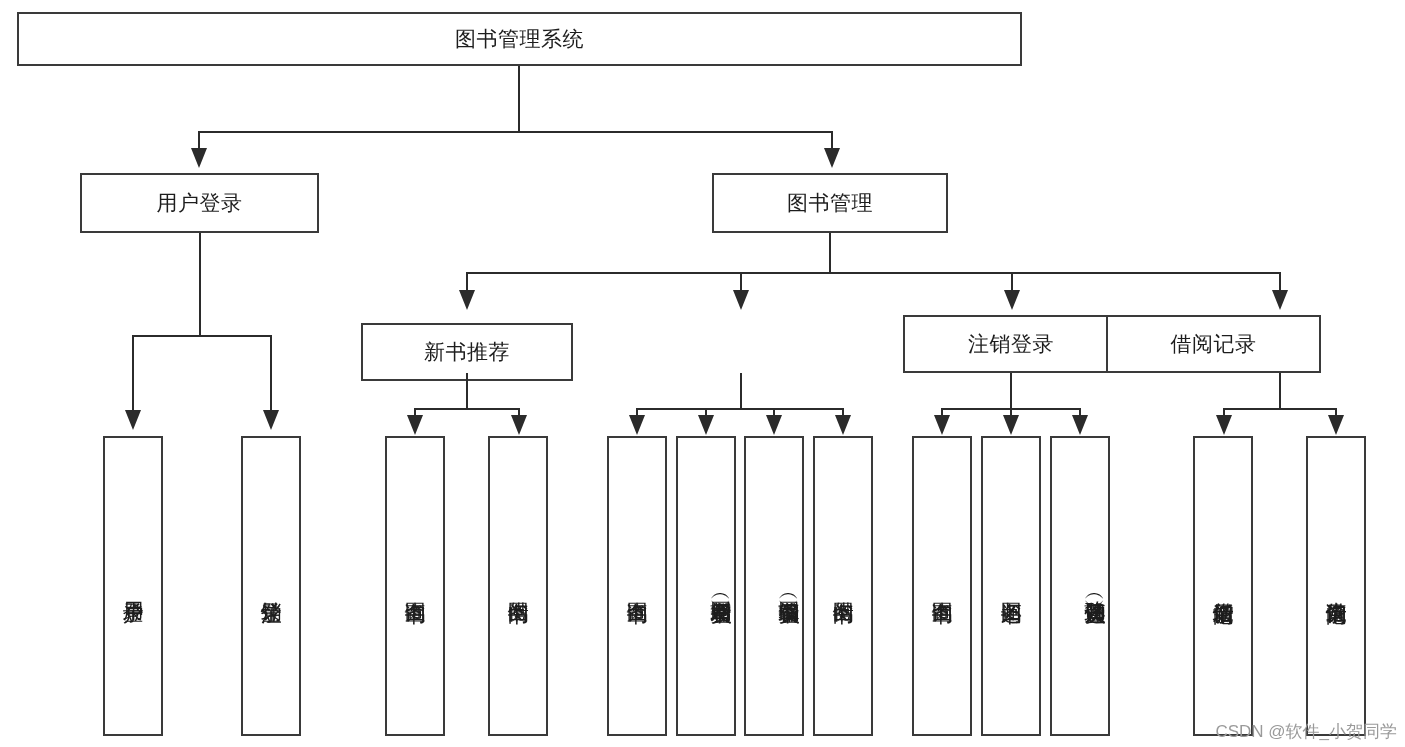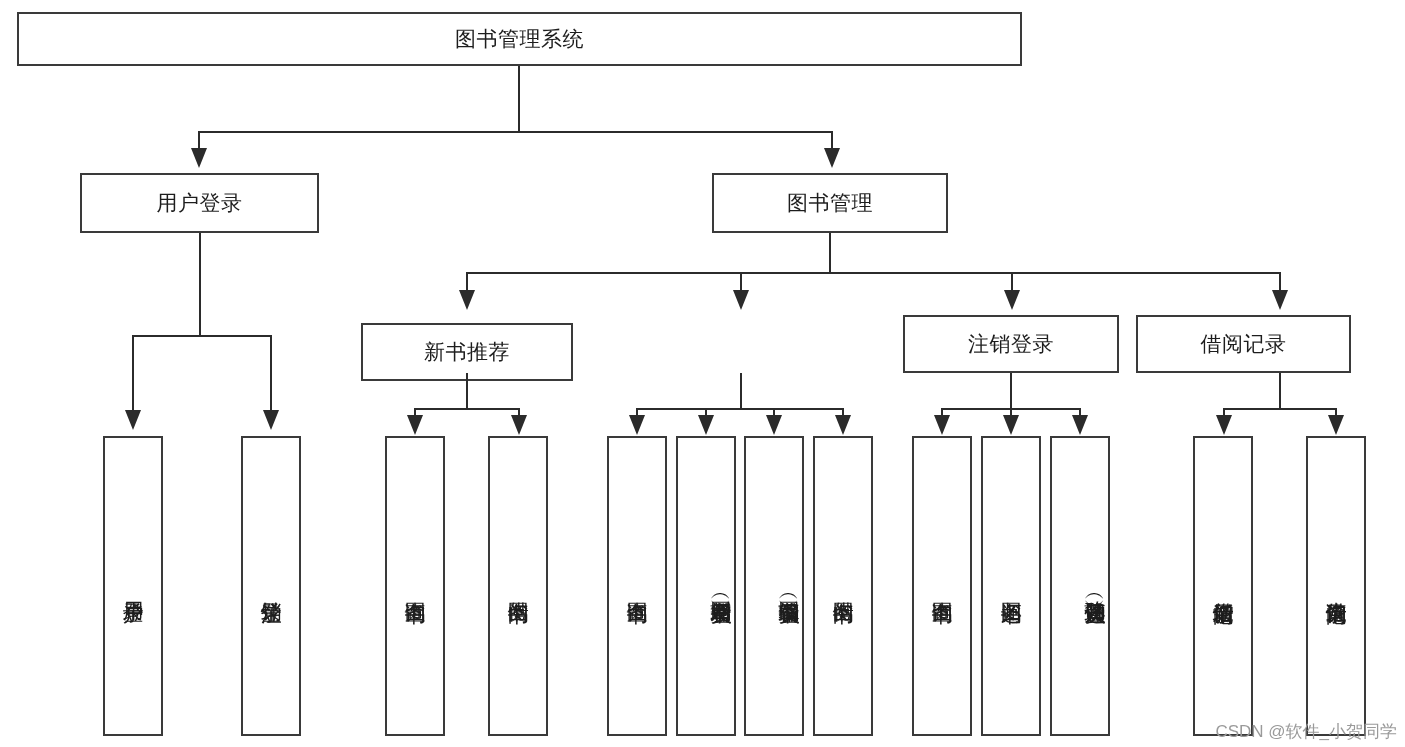--- a/index.html
+++ b/index.html
@@ -116,21 +116,21 @@
 
   <div class="ln v" style="left:1279px;top:272px;width:2px;height:22px;"></div>
   <div class="arrow" style="left:1272px;top:290px;"></div>
 
   <div class="node h" style="left:361px;top:323px;width:212px;height:58px;">
     <span>新书推荐</span>
   </div>
   <div class="node h" style="left:903px;top:315px;width:216px;height:58px;">
     <span>注销登录</span>
   </div>
-  <div class="node h" style="left:1136px;top:315px;width:215px;height:58px;">
+  <div class="node h" style="left:1106px;top:315px;width:215px;height:58px;">
     <span>借阅记录</span>
   </div>
 
   <div class="ln v" style="left:466px;top:373px;width:2px;height:36px;"></div>
   <div class="ln h" style="left:415px;top:408px;width:105px;height:2px;"></div>
   <div class="ln v" style="left:414px;top:408px;width:2px;height:18px;"></div>
   <div class="arrow" style="left:407px;top:415px;"></div>
   <div class="ln v" style="left:518px;top:408px;width:2px;height:18px;"></div>
   <div class="arrow" style="left:511px;top:415px;"></div>
 

